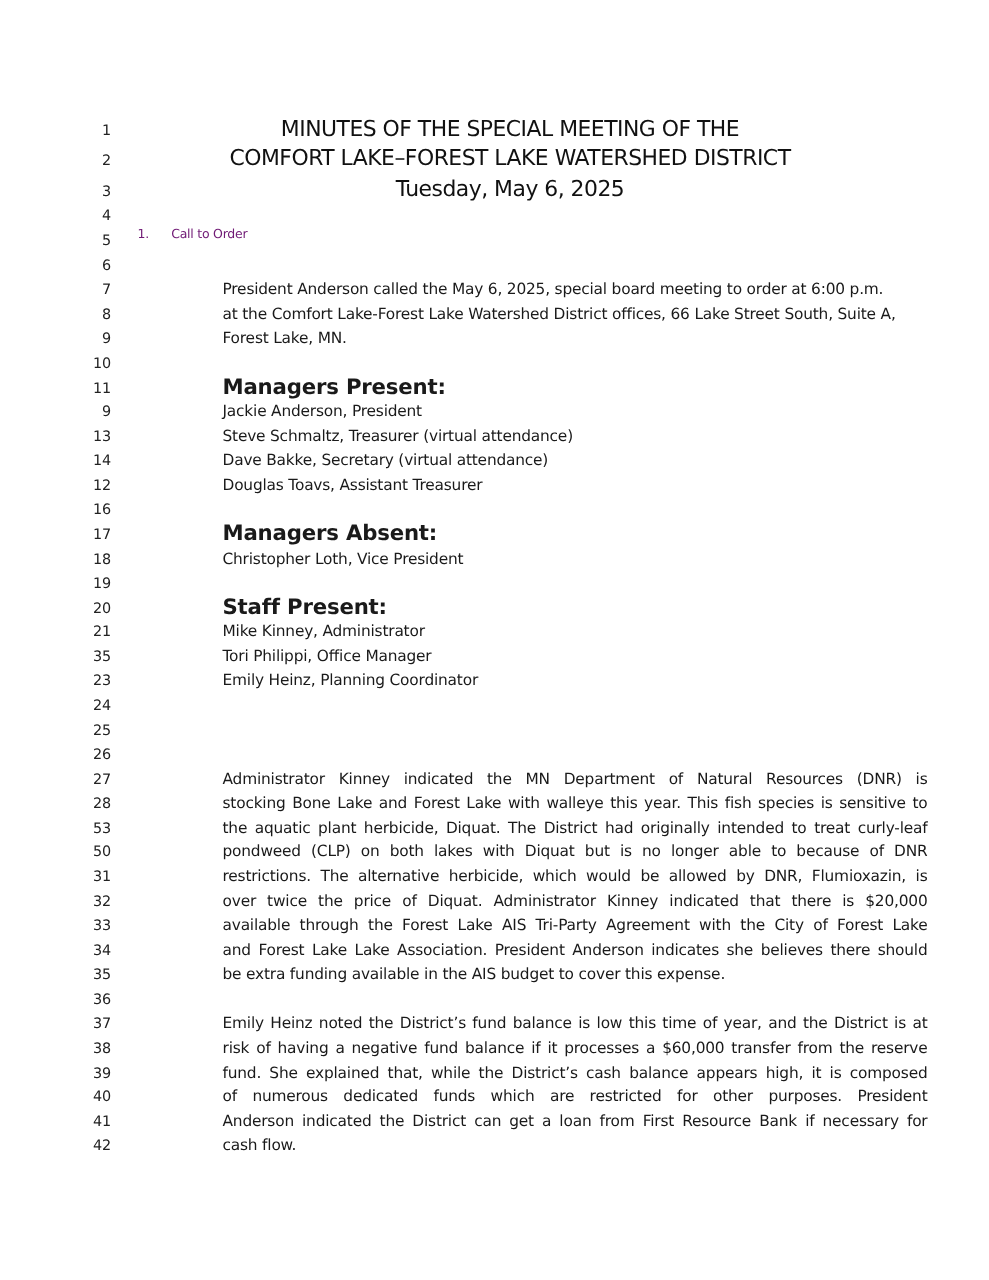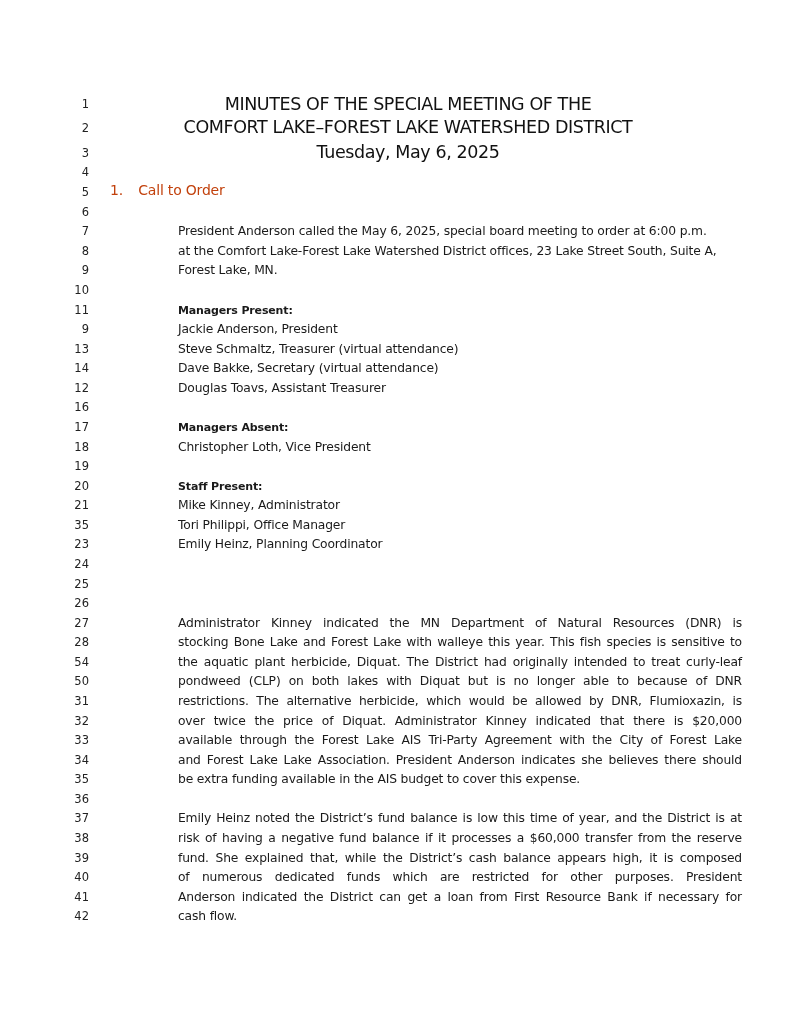--- a/index.html
+++ b/index.html
@@ -7,23 +7,23 @@
            font-family: "DejaVu Sans", "Liberation Sans", sans-serif; color: #1a1a1a; }
     .page { position: absolute; left: 0; top: 0; width: 791px; height: 1024px; }
     .ln { position: absolute; left: 60px; width: 29px; text-align: right;
           font-size: 11.5px; line-height: 19.57px; color: #222; }
     .row { position: absolute; left: 134px; width: 564px; font-size: 12.3px;
            line-height: 19.57px; white-space: nowrap; letter-spacing: -0.15px; margin-left: 44px; }
     .row.just { text-align: justify; text-align-last: justify; white-space: normal; }
     .row.last { text-align: left; }
     .title { position: absolute; left: 110px; width: 596px; text-align: center;
              font-size: 17.5px; font-weight: normal; letter-spacing: -0.4px; color: #111; }
-    .sec { position: absolute; left: 110px; font-size: 14px; color: #c2410c; letter-spacing: -0.2px; white-space: nowrap; }
+    .sec { position: absolute; left: 110px; font-size: 10px; color: #701a75; letter-spacing: -0.2px; white-space: nowrap; }
     .sec .num { display: inline-block; width: 24px; }
-    .bold { font-weight: bold; font-size: 11px; }
+    .bold { font-weight: bold; font-size: 17px; }
   </style>
 </head>
 <body>
 
 <div class="page">
 
   <div>
     <div class="ln" style="top:95px">1</div>
     <div class="ln" style="top:119px">2</div>
     <div class="ln" style="top:144px">3</div>
@@ -45,21 +45,21 @@
     <div class="ln" style="top:457px">19</div>
     <div class="ln" style="top:477px">20</div>
     <div class="ln" style="top:496px">21</div>
     <div class="ln" style="top:516px">35</div>
     <div class="ln" style="top:535px">23</div>
     <div class="ln" style="top:555px">24</div>
     <div class="ln" style="top:575px">25</div>
     <div class="ln" style="top:594px">26</div>
     <div class="ln" style="top:614px">27</div>
     <div class="ln" style="top:633px">28</div>
-    <div class="ln" style="top:653px">54</div>
+    <div class="ln" style="top:653px">53</div>
     <div class="ln" style="top:672px">50</div>
     <div class="ln" style="top:692px">31</div>
     <div class="ln" style="top:712px">32</div>
     <div class="ln" style="top:731px">33</div>
     <div class="ln" style="top:751px">34</div>
     <div class="ln" style="top:770px">35</div>
     <div class="ln" style="top:790px">36</div>
     <div class="ln" style="top:809px">37</div>
     <div class="ln" style="top:829px">38</div>
     <div class="ln" style="top:849px">39</div>
@@ -74,21 +74,21 @@
     <div class="title" style="top:142px">Tuesday, May 6, 2025</div>
   </div>
 
   <div class="sec" style="top:182px">
     <span class="num">1.</span>
     <span>Call to Order</span>
   </div>
 
   <div>
     <div class="row" style="top:222px">President Anderson called the May 6, 2025, special board meeting to order at 6:00 p.m.</div>
-    <div class="row" style="top:242px">at the Comfort Lake-Forest Lake Watershed District offices, 23 Lake Street South, Suite A,</div>
+    <div class="row" style="top:242px">at the Comfort Lake-Forest Lake Watershed District offices, 66 Lake Street South, Suite A,</div>
     <div class="row" style="top:261px">Forest Lake, MN.</div>
   </div>
 
   <div>
     <div class="row bold" style="top:301px">Managers Present:</div>
     <div class="row" style="top:320px">Jackie Anderson, President</div>
     <div class="row" style="top:340px">Steve Schmaltz, Treasurer (virtual attendance)</div>
     <div class="row" style="top:359px">Dave Bakke, Secretary (virtual attendance)</div>
     <div class="row" style="top:379px">Douglas Toavs, Assistant Treasurer</div>
   </div>

